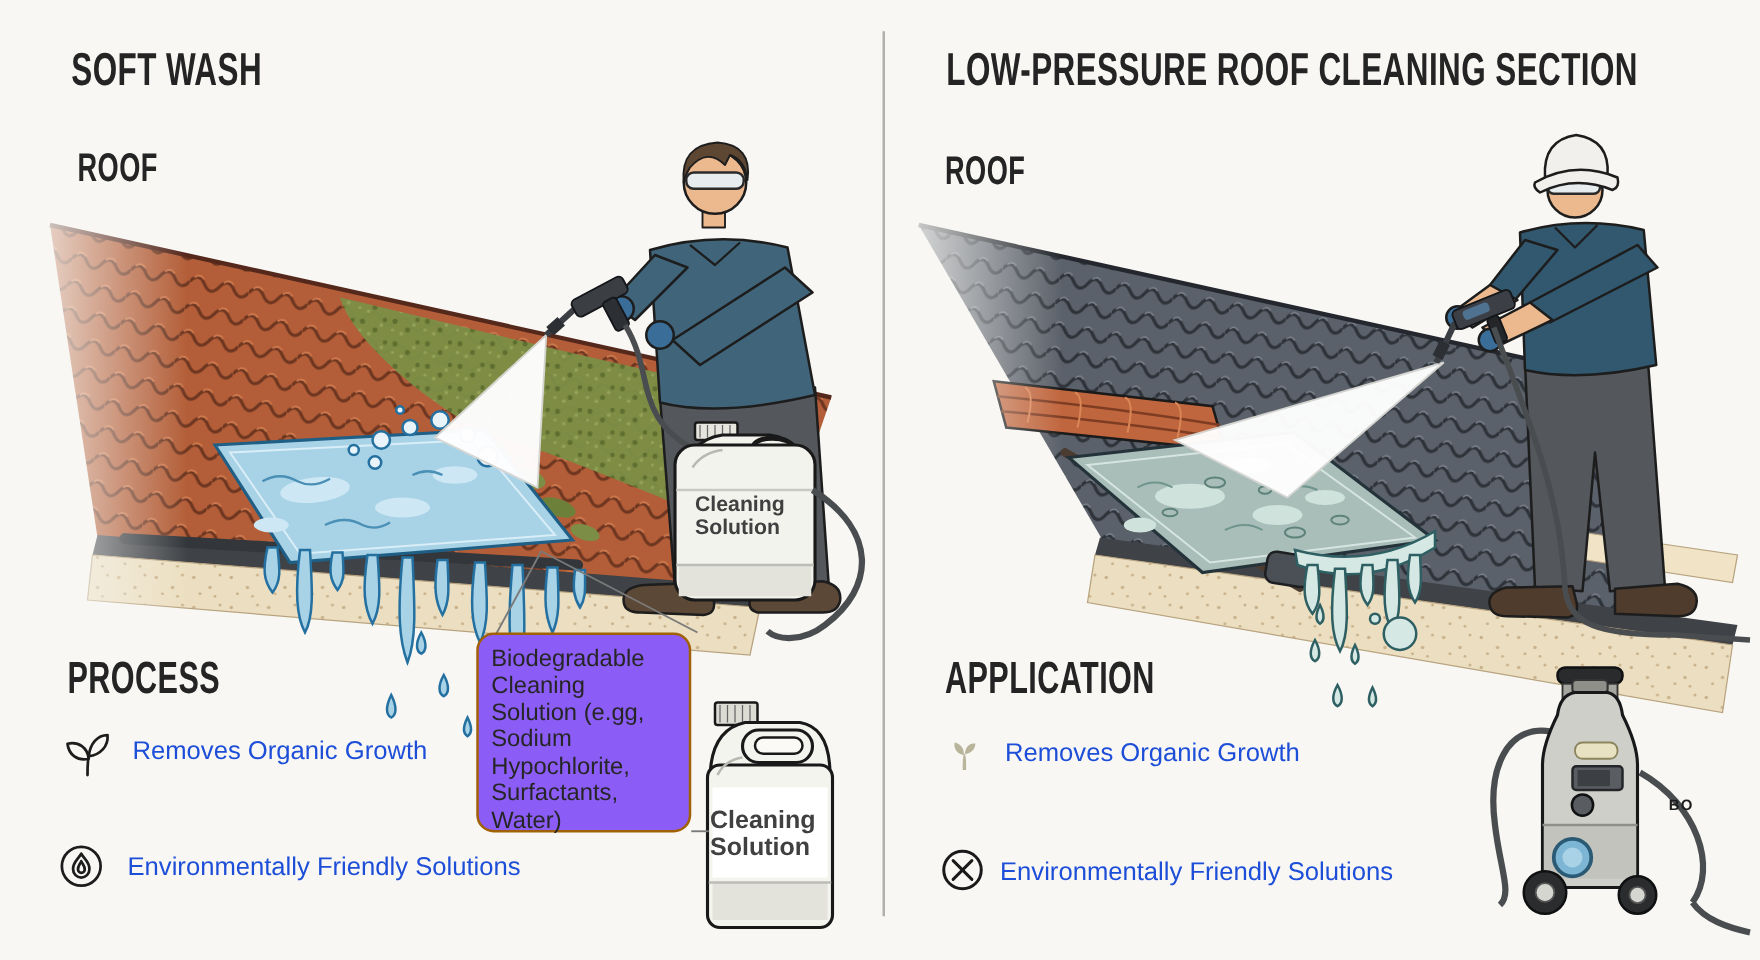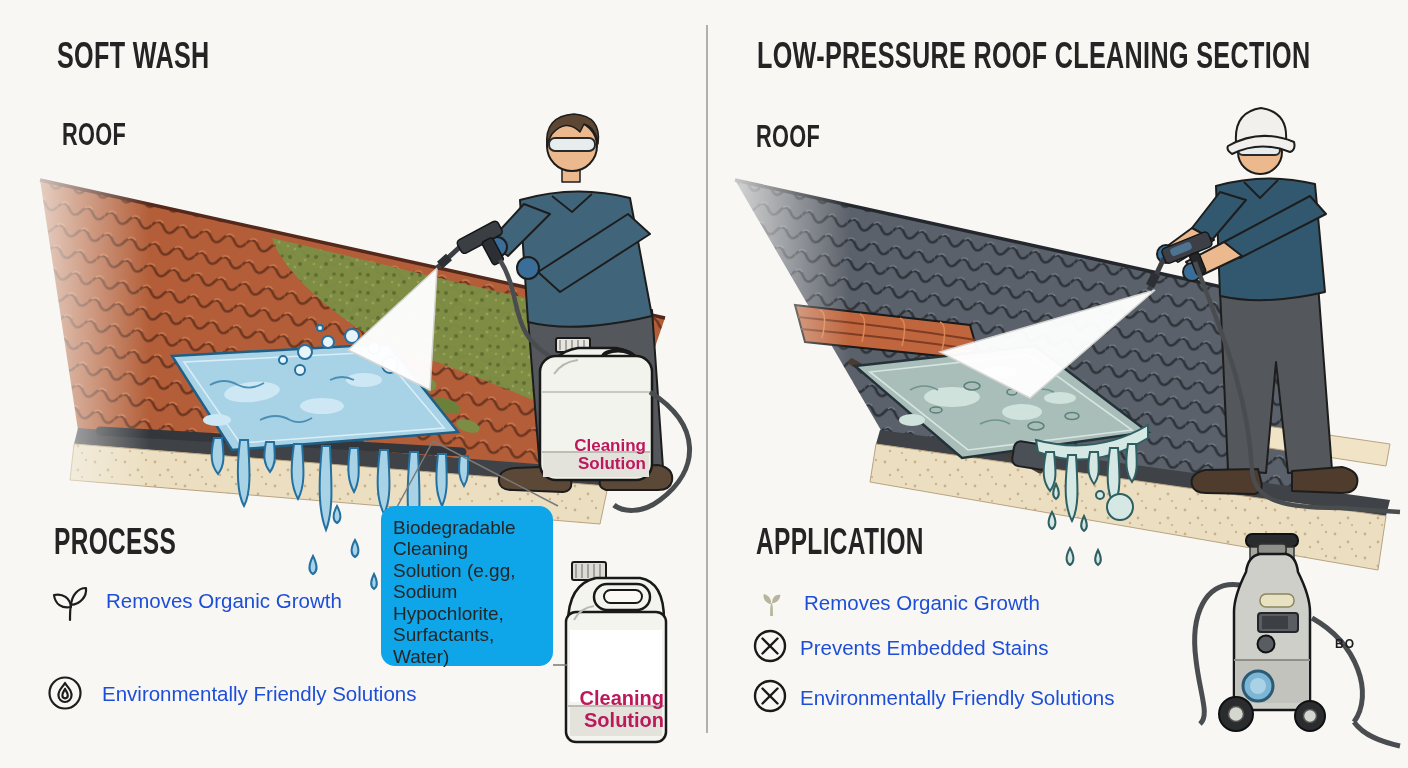--- a/index.html
+++ b/index.html
@@ -12,25 +12,25 @@
   .h-title,.h-sub,.h-sec{
     font-weight:700;color:#242424;transform:scaleX(0.68);transform-origin:0 0;
     letter-spacing:.5px;white-space:nowrap;line-height:1;
   }
   .h-title{font-size:37px;}
   .h-sub{font-size:32px;}
   .h-sec{font-size:36px;}
   .row{position:absolute;display:flex;align-items:flex-start;}
   .row .txt{font-size:20.5px;color:#1d4ed8;line-height:1.22;}
   .callout{
-    position:absolute;box-sizing:border-box;border:2px solid #0ea5e9;border-radius:14px;
-    background:#0ea5e9;padding:9px 10px;font-size:19px;line-height:1.13;color:#262626;
+    position:absolute;box-sizing:border-box;border:2px solid #a16207;border-radius:14px;
+    background:#8b5cf6;padding:9px 10px;font-size:19px;line-height:1.13;color:#262626;
   }
   .vessel-label{
-    position:absolute;font-weight:700;color:#be185d;text-align:right;line-height:1.08;margin-top:42px;
+    position:absolute;font-weight:700;color:#404040;text-align:left;line-height:1.08;
   }
   .divider{position:absolute;width:2px;background:#a3a3a0;opacity:.85;}
   .machine-text{position:absolute;font-size:12px;font-weight:700;color:#1d1d1d;letter-spacing:1px;}
   .overlay{position:absolute;top:0;left:0;pointer-events:none;}
 </style>
 </head>
 <body>
 
 <div class="canvas">
 
@@ -330,29 +330,20 @@
   <div class="row" style="left:760px;top:586px">
     <span style="margin-right:20px;margin-top:6px">
       <svg width="24" height="26" viewBox="0 0 26 28" fill="#b9b59a">
         <path d="M11 26 C11 19 11 16 12 12 L13 12 C14 16 14 19 14 26 Z"></path>
         <path d="M12 13 C6 12 3 7 4 2 C9 3 12.5 7 12 13 Z"></path>
         <path d="M13 12 C13 6 17 2 22 3 C22 8 18 12 13 12 Z"></path>
       </svg></span>
     <span class="txt" style="padding-top:4px">Removes Organic Growth</span>
   </div>
 
-  <div class="row" style="left:752px;top:628px">
-    <span style="margin-right:12px">
-      <svg width="36" height="36" viewBox="0 0 36 36" fill="none" stroke="#1a1a1a" stroke-width="2.4" stroke-linecap="round">
-        <circle cx="18" cy="18" r="15"></circle>
-        <line x1="10.5" y1="10.5" x2="25.5" y2="25.5"></line>
-        <line x1="25.5" y1="10.5" x2="10.5" y2="25.5"></line>
-      </svg></span>
-    <span class="txt" style="padding-top:7px">Prevents Embedded Stains</span>
-  </div>
 
   <div class="row" style="left:752px;top:678px">
     <span style="margin-right:12px">
       <svg width="36" height="36" viewBox="0 0 36 36" fill="none" stroke="#1a1a1a" stroke-width="2.4" stroke-linecap="round">
         <circle cx="18" cy="18" r="15"></circle>
         <line x1="10.5" y1="10.5" x2="25.5" y2="25.5"></line>
         <line x1="25.5" y1="10.5" x2="10.5" y2="25.5"></line>
       </svg></span>
     <span class="txt" style="padding-top:7px">Environmentally Friendly Solutions</span>
   </div>

